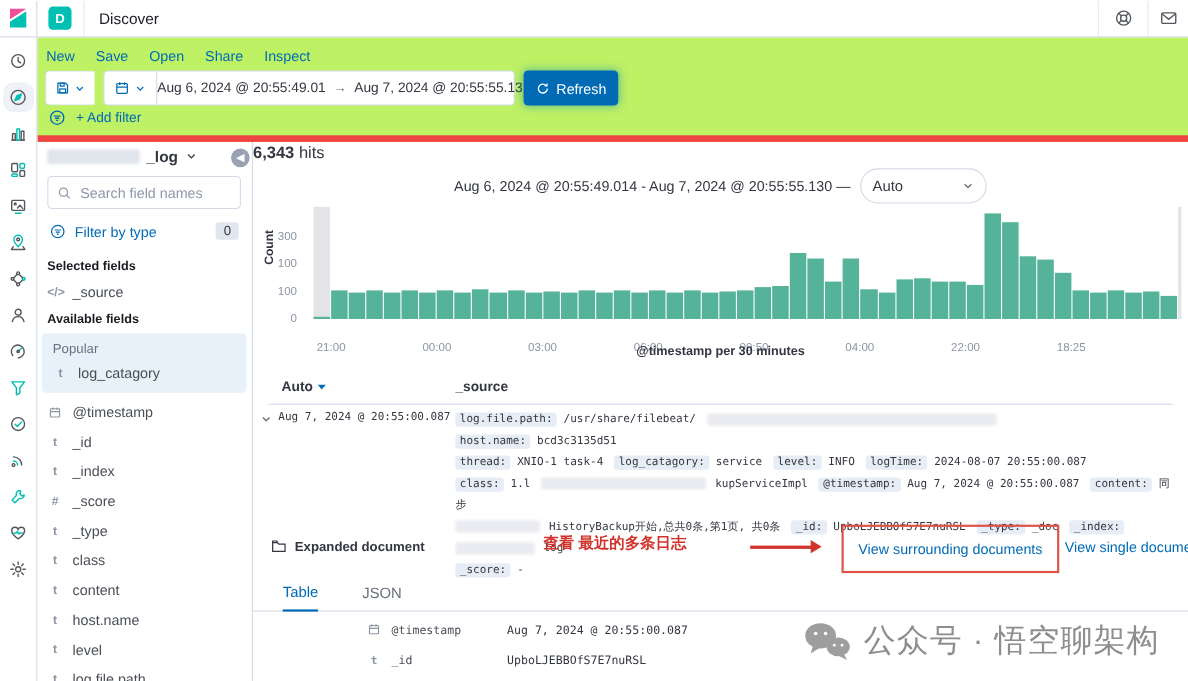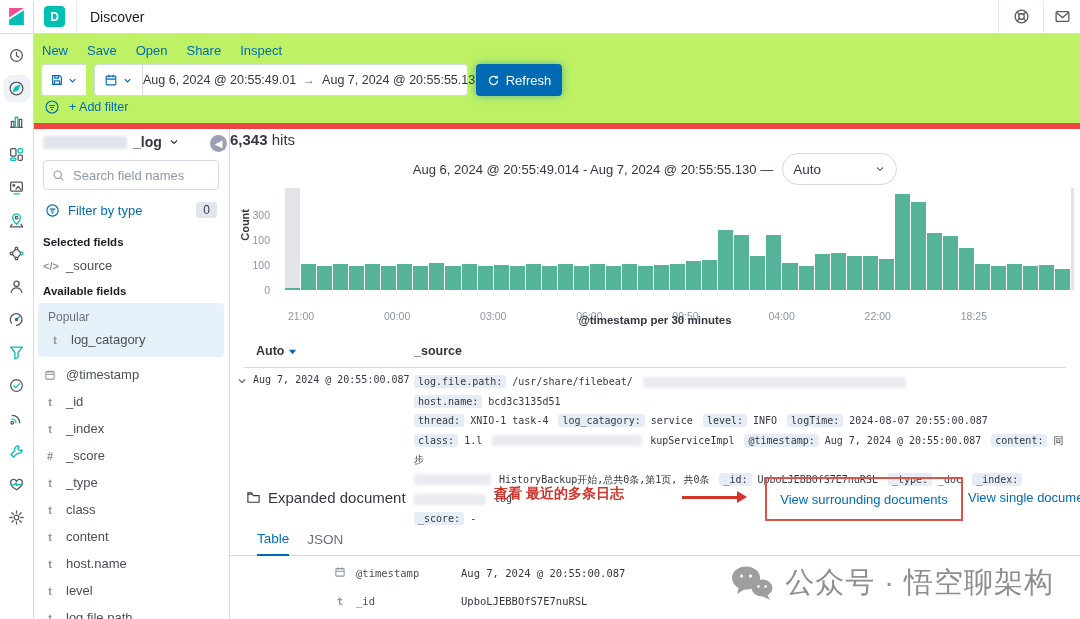--- a/index.html
+++ b/index.html
@@ -105,32 +105,32 @@
   .doc-expander{position:absolute;left:4px;top:4px;width:16px;height:16px;display:flex;align-items:center;justify-content:center;}
   .doc-time{position:absolute;left:23px;top:5px;font-size:10px;color:#343741;white-space:nowrap;}
   .doc-source{position:absolute;left:184px;top:3px;right:0;font-size:10px;line-height:19.5px;color:#343741;}
   .seg-field{background:#E6EDF6;border-radius:3px;padding:1px 4px;margin-right:6px;}
   .seg-text{margin-right:10px;}
   .seg-blur{display:inline-block;height:11px;background:#E9EBF0;border-radius:2px;vertical-align:middle;
             margin-right:8px;filter:blur(1.5px);}
 
   .exp-header{position:absolute;top:352px;left:0;right:0;height:48px;}
   .exp-title{position:absolute;left:16px;top:14px;display:flex;align-items:center;gap:7px;
-             font-size:15px;font-weight:400;color:#343741;}
+             font-size:12px;font-weight:700;color:#343741;}
   .annotation{position:absolute;left:264px;top:10px;font-size:14px;font-weight:700;color:#D0342C;white-space:nowrap;}
   .red-arrow{position:absolute;left:452px;top:21px;width:56px;height:3px;background:#D0342C;}
   .red-arrow::after{content:"";position:absolute;right:-9px;top:-5px;border-left:10px solid #D0342C;
                     border-top:6px solid transparent;border-bottom:6px solid transparent;}
   .red-box{position:absolute;left:535px;top:2px;width:194px;height:40px;border:2px solid #DE5449;
            display:flex;align-items:center;justify-content:center;}
   .view-link{font-size:13px;color:#006BB4;text-decoration:none;white-space:nowrap;}
   .view-single{position:absolute;left:738px;top:15px;}
 
   .tabs{position:absolute;top:404px;left:0;right:0;height:28px;border-bottom:1px solid #D3DAE6;
-        display:flex;gap:18px;padding-left:27px;font-size:13.5px;}
+        display:flex;gap:40px;padding-left:27px;font-size:13.5px;}
   .tab{display:flex;align-items:flex-end;padding-bottom:8px;color:#69707D;}
   .tab.active{color:#006BB4;border-bottom:2px solid #006BB4;margin-bottom:-1px;font-weight:400;}
 
   .detail-rows{position:absolute;top:436px;left:0;right:0;}
   .drow{display:flex;align-items:center;height:28px;font-size:10.5px;}
   .d-icon{margin-left:102px;width:16px;text-align:center;color:#8C95A3;font-weight:700;font-size:10px;}
   .d-field{margin-left:8px;width:105px;color:#4A4F57;}
   .d-value{color:#343741;}
 
   .watermark{position:absolute;right:26px;bottom:16px;display:flex;align-items:center;gap:10px;

